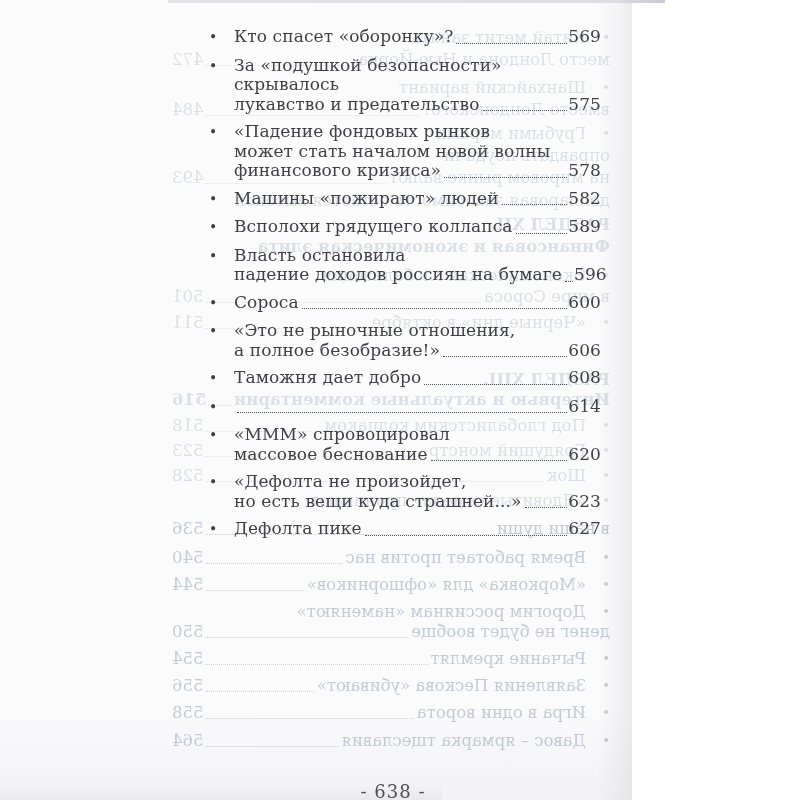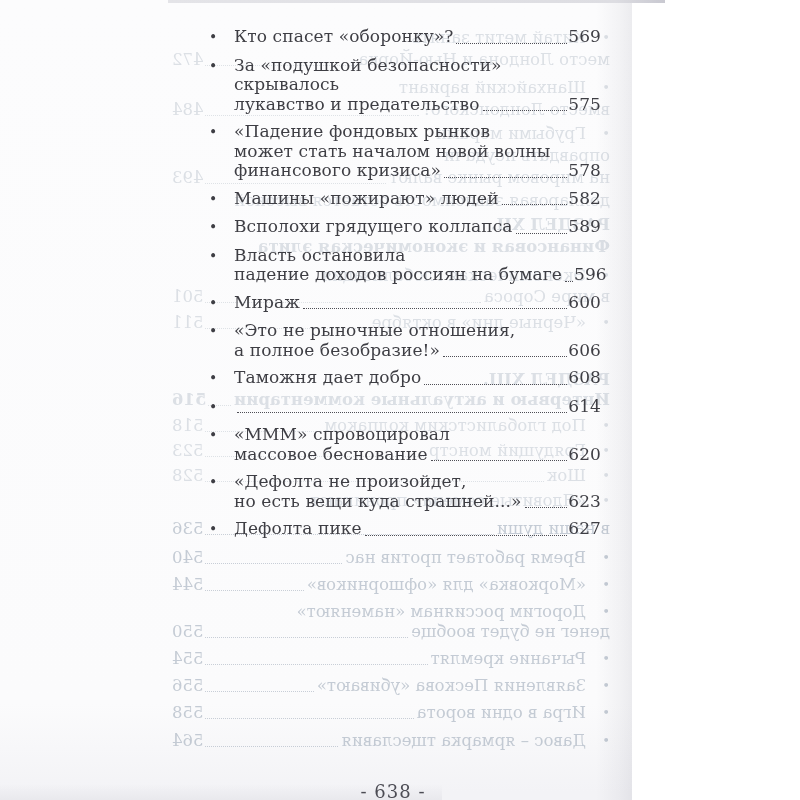--- a/index.html
+++ b/index.html
@@ -259,21 +259,21 @@
               <span class="etext">падение доходов россиян на бумаге</span>
               <span class="leader"></span>
               <span class="enum">596</span>
             </div>
           </div>
         </div>
         <div class="entry">
           <span class="bullet">•</span>
           <div class="elines">
             <div class="eline last">
-              <span class="etext">Мираж</span>
+              <span class="etext">Сороса</span>
               <span class="leader"></span>
               <span class="enum">600</span>
             </div>
           </div>
         </div>
         <div class="entry">
           <span class="bullet">•</span>
           <div class="elines">
             <div class="eline">«Это не рыночные отношения,</div>
             <div class="eline last">

